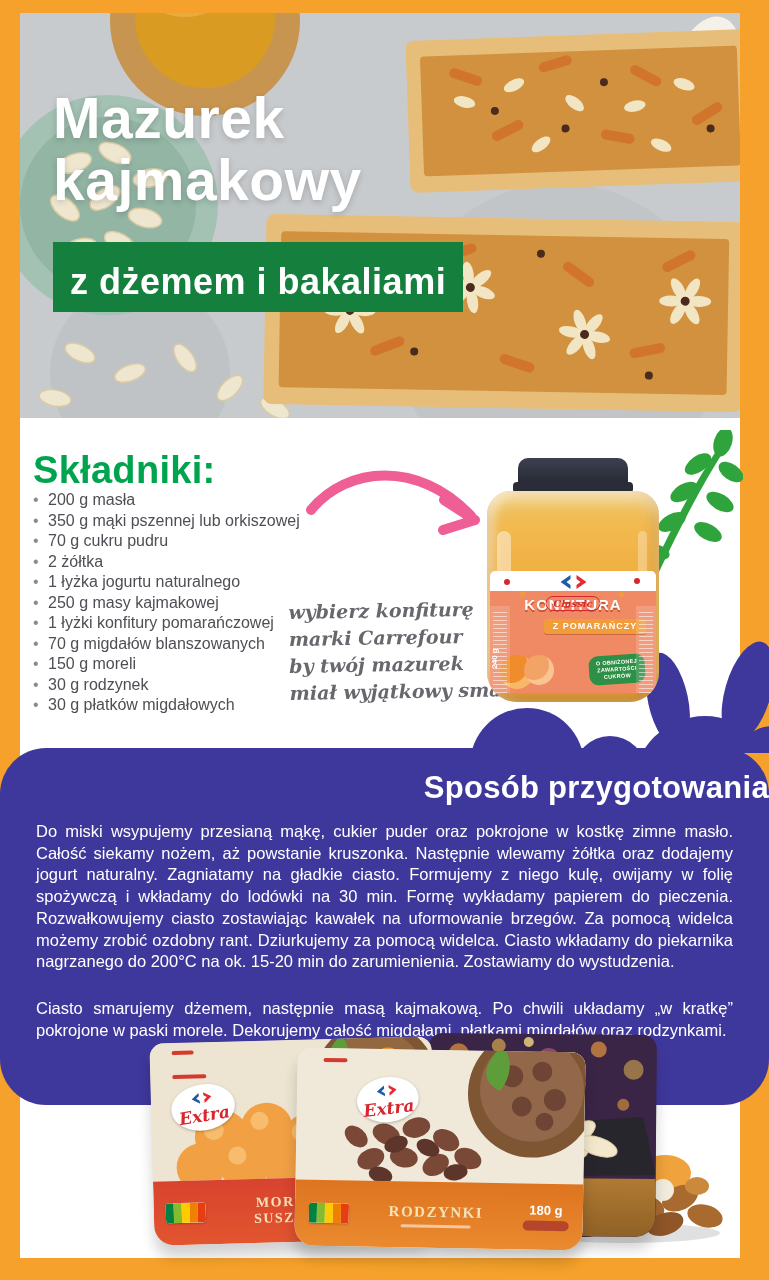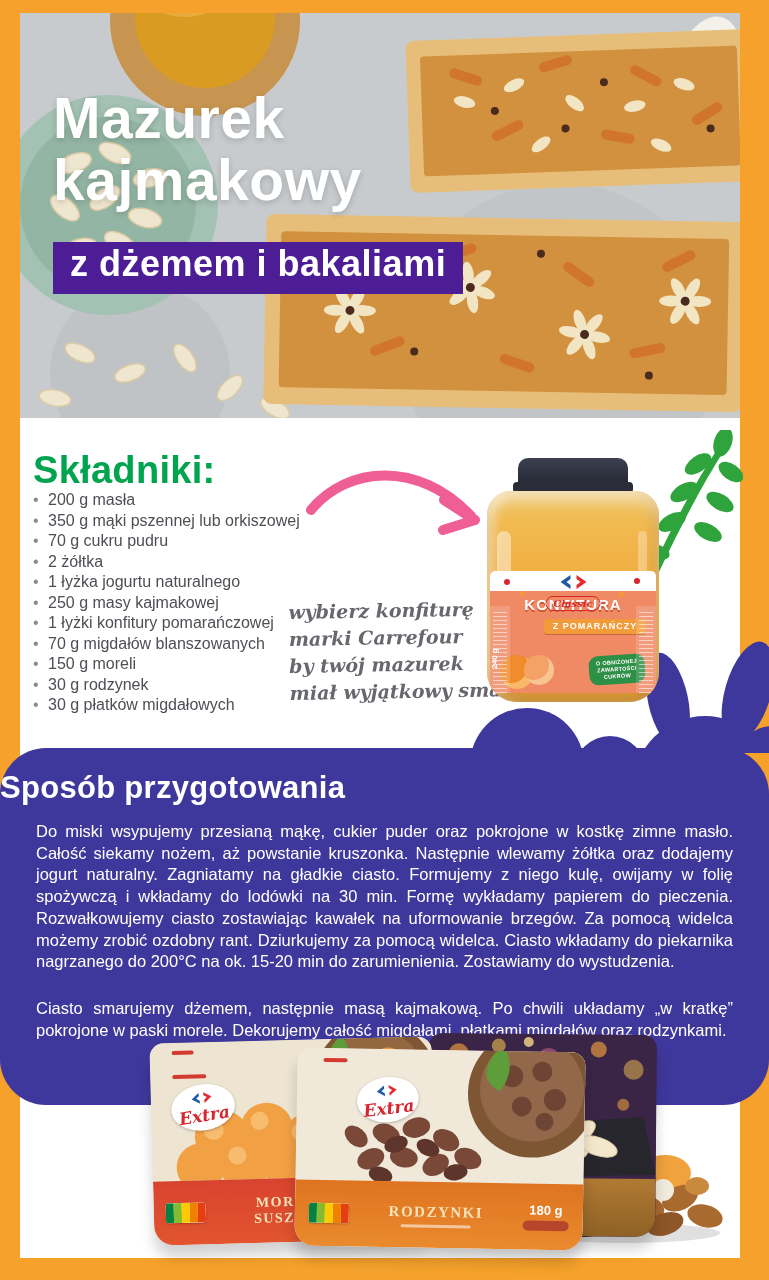--- a/index.html
+++ b/index.html
@@ -12,22 +12,22 @@
   .abs { position:absolute; }
 
   
   .white-bg { left:20px; top:13px; width:720px; height:1245px; background:#ffffff; z-index:0; }
 
   
   .photo { left:20px; top:13px; width:720px; height:405px; overflow:hidden; z-index:1; }
   .hero-title { left:33px; top:74px; z-index:3; color:#fff; font-weight:700;
     font-size:57px; line-height:62px; letter-spacing:0.5px;
     text-shadow:0 2px 6px rgba(0,0,0,0.18); }
-  .hero-banner { left:33px; top:229px; z-index:3; background:#4c1d95; color:#fff;
-    font-size:36px; font-weight:600; padding:1px 17px 9px; letter-spacing:0.5px; }
+  .hero-banner { left:33px; top:229px; z-index:3; background:#15803d; color:#fff;
+    font-size:36px; font-weight:600; padding:19px 17px 9px; letter-spacing:0.5px; }
 
   
   .ing-head { left:33px; top:449px; z-index:2; color:#00A44E; font-size:38px; font-weight:800; letter-spacing:0.3px; }
   .ing-list { left:33px; top:490px; z-index:2; width:300px; list-style:none; }
   .ing-list li { position:relative; padding-left:15px; color:#4E4E55; font-size:16px; line-height:20.5px; }
   .ing-list li::before { content:"•"; position:absolute; left:0; top:0; color:#8A8A90; }
 
   
   .note { left:289px; top:597px; z-index:2; color:#67676D; font-family:"DejaVu Serif", serif;
     font-style:italic; font-weight:700; font-size:19px; line-height:27px; transform:rotate(-1deg); }
@@ -63,21 +63,21 @@
     background:rgba(255,255,255,0.16);
     background-image:repeating-linear-gradient(rgba(255,255,255,0.55) 0 1px, transparent 1px 4px);
     background-size:14px 100%; background-repeat:no-repeat; background-position:3px 6px; }
   .jar-weight { position:absolute; left:-6px; bottom:30px; transform:rotate(-90deg);
     color:#fff; font-size:8px; font-weight:700; }
   .slice { position:absolute; border-radius:50%; }
 
   
   .panel { left:0; top:748px; width:769px; height:357px; background:#3F389C; border-radius:46px; z-index:1; }
   .panel-decor { left:0; top:635px; width:769px; height:118px; z-index:1; }
-  .prep-head { padding-top:22px; text-align:left; color:#fff; font-size:31px; font-weight:800; letter-spacing:0.3px; }
+  .prep-head { padding-top:22px; text-align:right; color:#fff; font-size:31px; font-weight:800; letter-spacing:0.3px; }
   .prep-p { margin:15px 36px 0; color:#fff; font-size:16.5px; line-height:21.7px; text-align:justify; }
   .prep-p + .prep-p { margin-top:25px; }
 
   
   .bag { position:absolute; border-radius:14px 14px 20px 20px; overflow:hidden;
     box-shadow:0 12px 14px rgba(0,0,0,0.18); }
   .bag-top { position:absolute; inset:0; }
   .bag-band { position:absolute; left:0; right:0; bottom:0; display:flex; align-items:center; }
   .bag1 { left:152px; top:1040px; width:282px; height:202px; transform:rotate(-1.5deg);
     background:#EDE5D2; z-index:6; }

